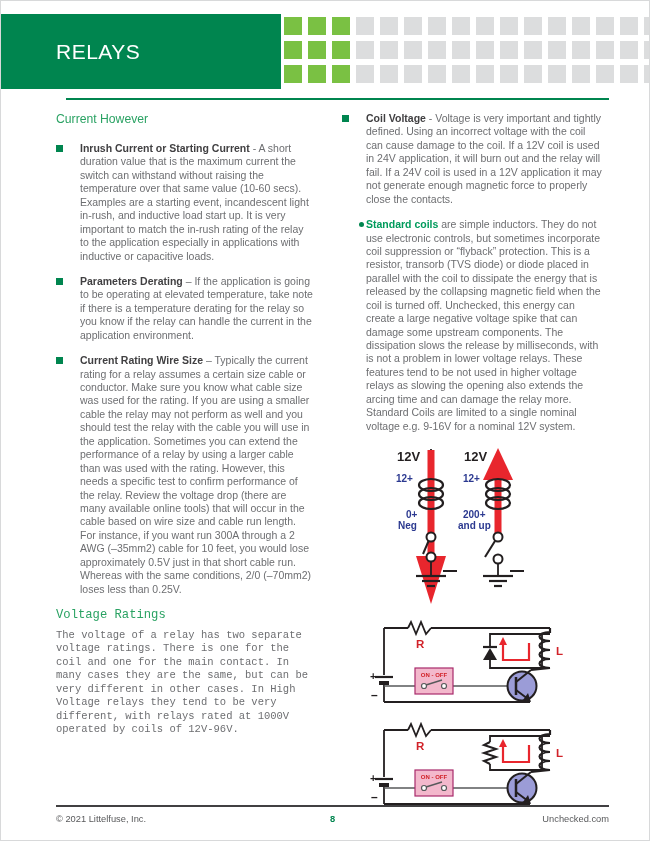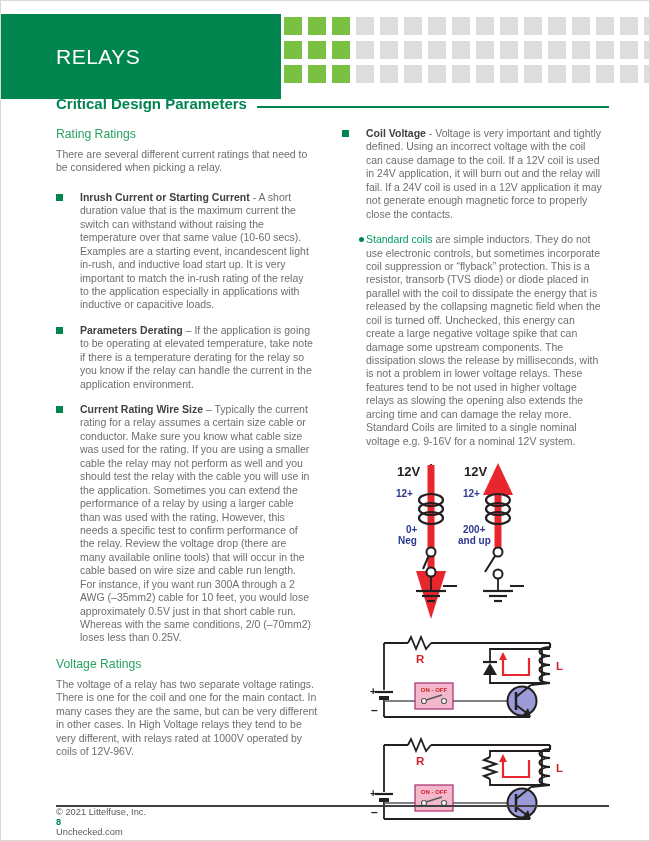--- a/index.html
+++ b/index.html
@@ -3,21 +3,21 @@
 <meta charset="utf-8">
 <style>
   html,body{margin:0;padding:0;}
   body{
     width:650px;height:841px;position:relative;background:#ffffff;
     font-family:"Liberation Sans", sans-serif;color:#6d6e71;
     border:1px solid #d8d9da;box-sizing:border-box;overflow:hidden;
   }
   
   .banner{
-    position:absolute;top:13px;left:0;width:280px;height:85px;
+    position:absolute;top:13px;left:0;width:280px;height:75px;
     background:#00854F;color:#fff;display:flex;align-items:center;
     padding-left:55px;box-sizing:border-box;font-size:21px;letter-spacing:.5px;
   }
   .squares{
     position:absolute;top:16px;left:283px;right:0;height:71px;overflow:hidden;
     display:grid;grid-template-columns:repeat(16,18px);grid-auto-rows:18px;gap:6px;
   }
   .sq{background:#DCDDDE;}
   .sq.green{background:#7AC143;}
   
@@ -34,31 +34,31 @@
   p.body{font-size:10.5px;line-height:1.28;margin:0 0 12px 0;color:#6d6e71;}
   ul.bullets{list-style:none;margin:16px 5px 0 0;padding:0;}
   ul.bullets li{
     position:relative;padding-left:24px;margin-bottom:12px;
     font-size:10.5px;line-height:1.28;color:#6d6e71;
   }
   .sqmark{position:absolute;left:0;top:3px;width:7px;height:7px;background:#00854F;}
   li strong, .term{color:#414042;font-weight:bold;}
   li.sub-bullet{padding-left:41px;}
   .dotmark{position:absolute;left:17px;top:4px;width:5px;height:5px;border-radius:50%;background:#00854F;}
-  .green-term{color:#009B5C;font-weight:normal;}
-  .vr{}
+  .green-term{color:#009B5C;font-weight:bold;}
+  .vr{font-family:Liberation Mono, monospace;}
   
   .spike-wrap{margin:6px 0 0 44px;}
   .circuit-wrap{margin:8px 0 0 28px;}
   svg text{font-family:"Liberation Sans", sans-serif;}
   
   .footer{
     position:absolute;left:55px;right:40px;top:804px;
     border-top:2px solid #414042;display:flex;align-items:baseline;
-    font-size:9.3px;color:#58595b;flex-direction:column;
+    padding-top:7px;font-size:9.3px;color:#58595b;
   }
   .footer .f-left{flex:1;text-align:left;}
   .footer .f-mid{flex:0 0 auto;color:#00854F;font-weight:bold;}
   .footer .f-right{flex:1;text-align:right;}
 </style>
 </head>
 <body>
 
 <div class="banner">
   <span>RELAYS</span>
@@ -110,29 +110,27 @@
     <div class="sq" style="background: rgb(220, 221, 222);"></div>
     <div class="sq" style="background: rgb(220, 221, 222);"></div>
     <div class="sq" style="background: rgb(220, 221, 222);"></div>
     <div class="sq" style="background: rgb(220, 221, 222);"></div>
     <div class="sq" style="background: rgb(220, 221, 222);"></div>
   </div>
 
 <div class="content">
 
   <div class="title-row">
-    <span class="page-title">Critical Design Parameters</span>
     <span class="rule"></span>
   </div>
 
   <div class="cols">
 
     <div class="col-left">
-      <h3 class="sub">Rating Ratings</h3>
-      <p class="body">There are several different current ratings that need to be considered when picking a relay.</p>
+      <h3 class="sub">Current However</h3>
 
       <ul class="bullets">
         <li>
           <span class="sqmark"></span>
           <strong>Inrush Current or Starting Current</strong><span> - A short duration value that is the maximum current the switch can withstand without raising the temperature over that same value (10-60 secs). Examples are a starting event, incandescent light in-rush, and inductive load start up. It is very important to match the in-rush rating of the relay to the application especially in applications with inductive or capacitive loads.</span>
         </li>
         <li>
           <span class="sqmark"></span>
           <strong>Parameters Derating</strong><span> – If the application is going to be operating at elevated temperature, take note if there is a temperature derating for the relay so you know if the relay can handle the current in the application environment.</span>
         </li>

